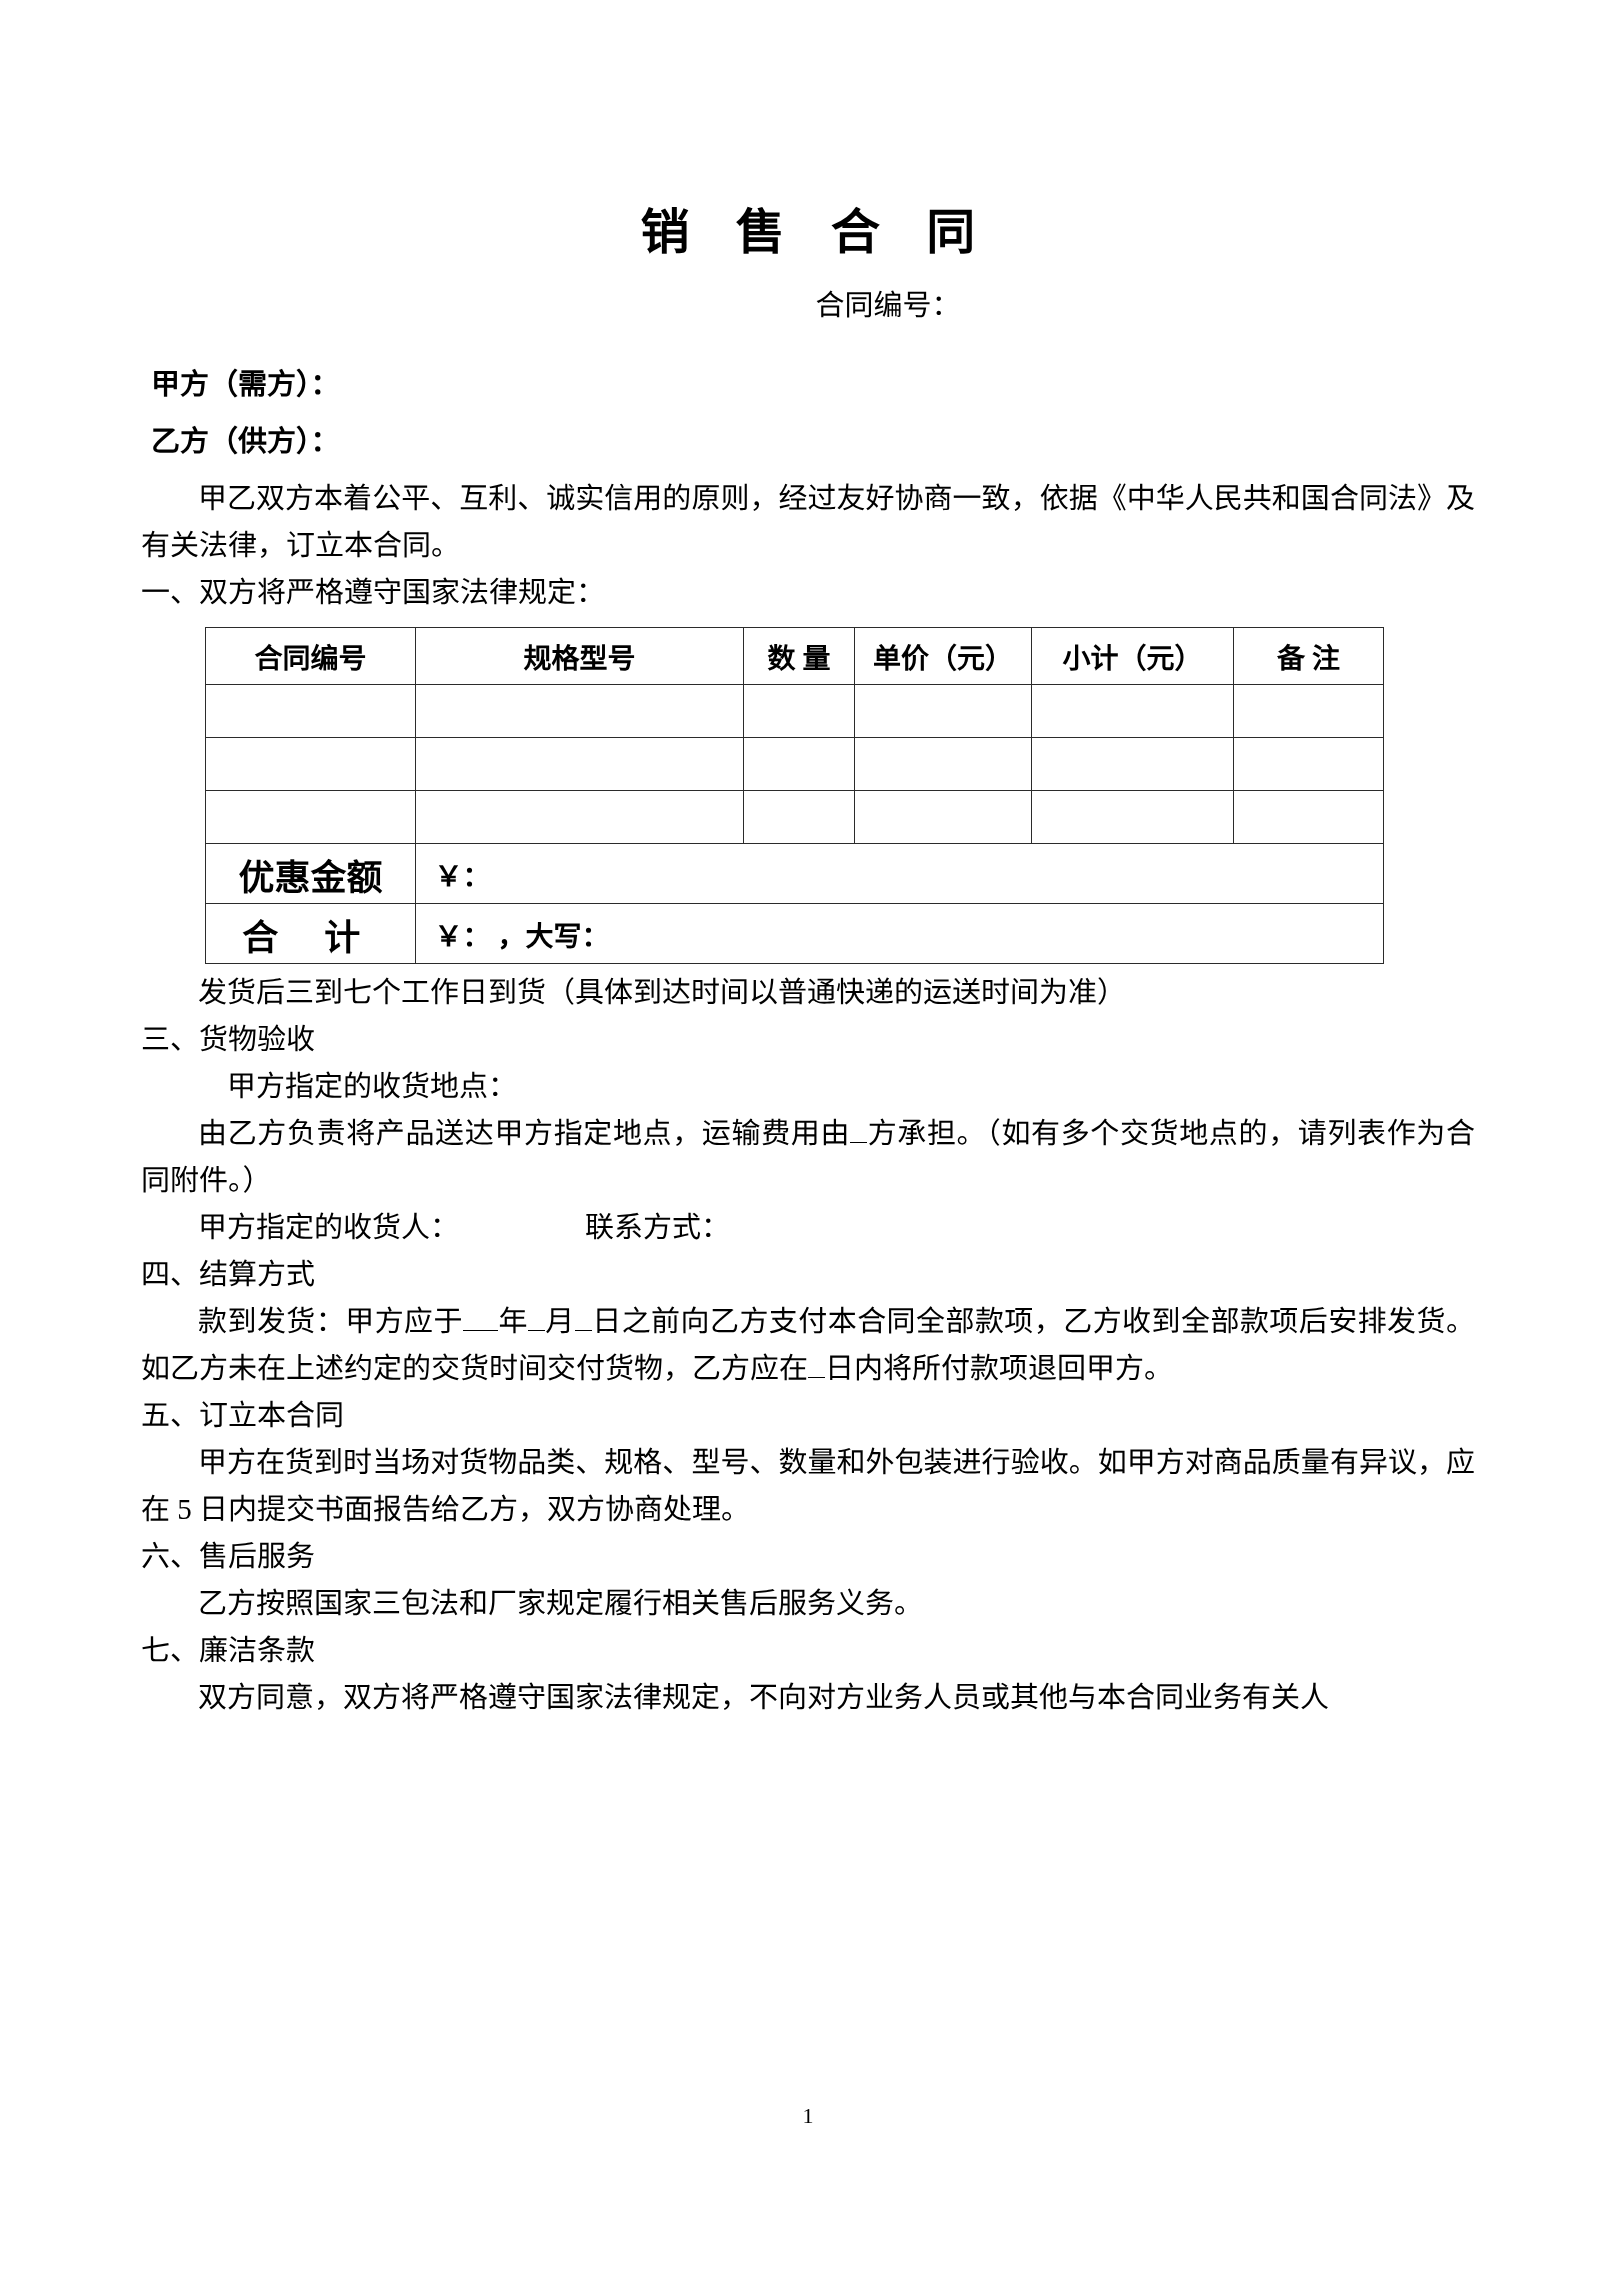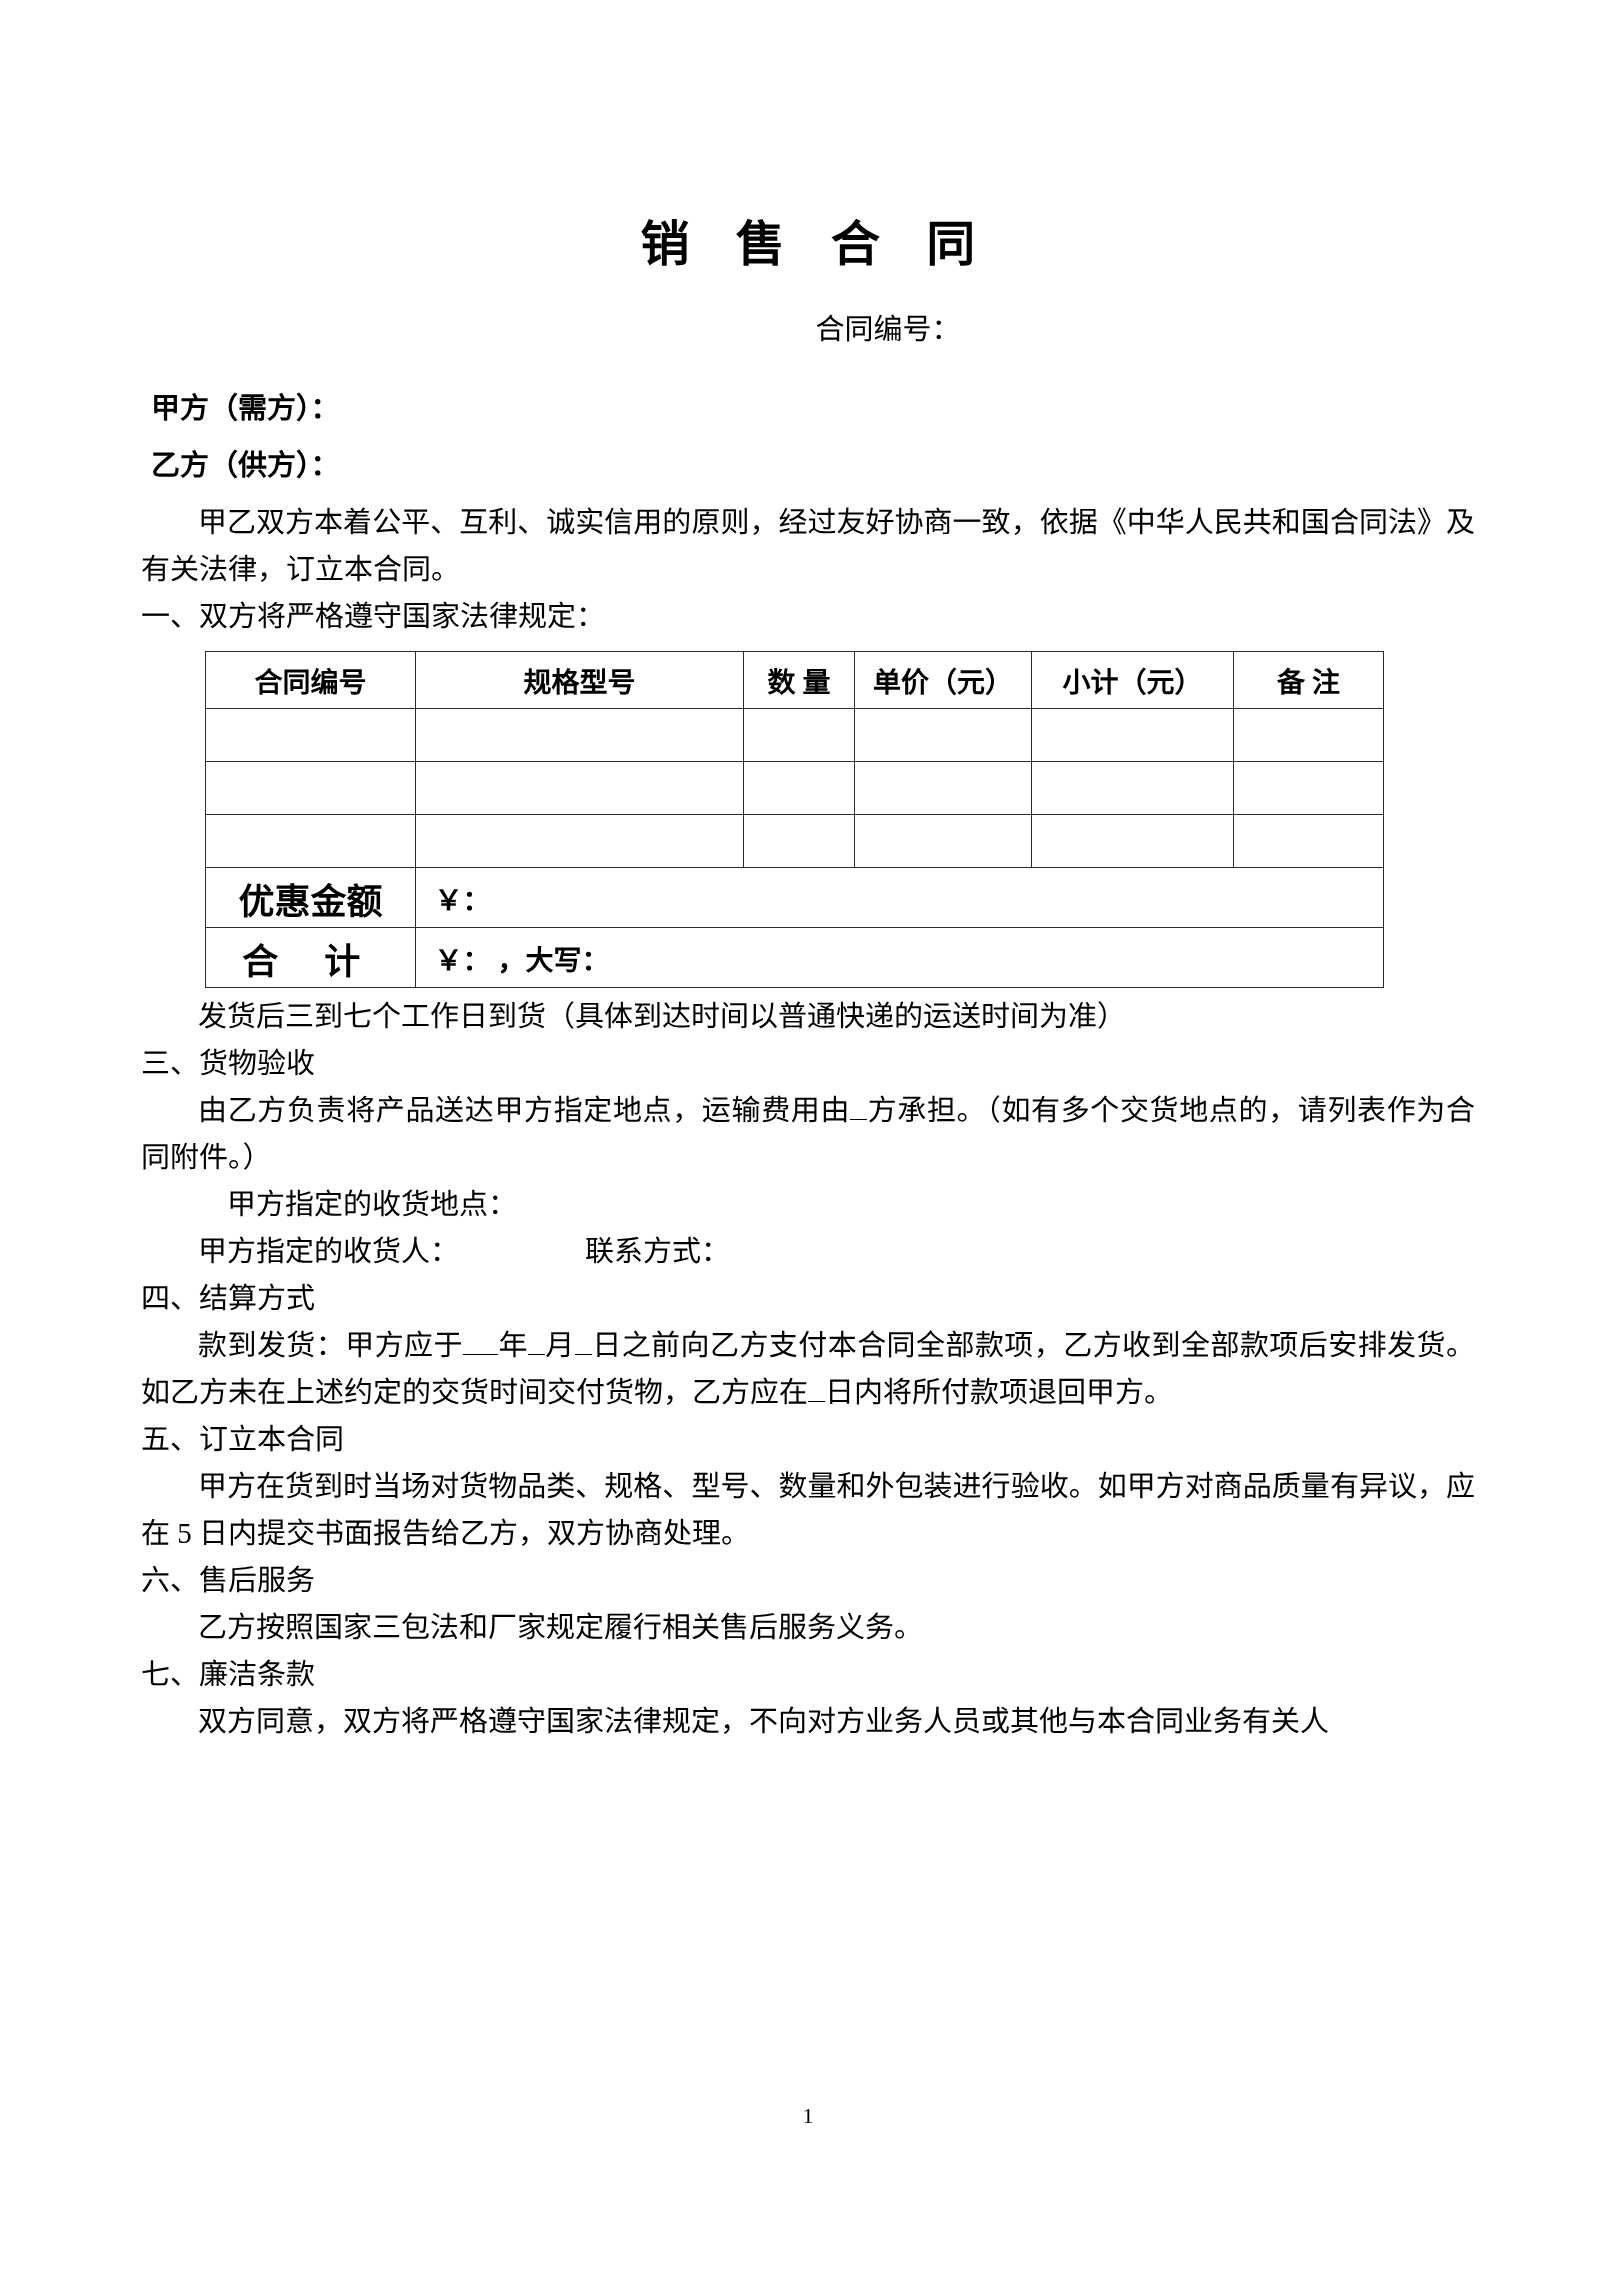--- a/index.html
+++ b/index.html
@@ -28,21 +28,21 @@
     width: 1334px;
   }
 
   
   .doc-title {
     text-align: center;
     font-size: 49px;
     font-weight: bold;
     letter-spacing: 17px;
     text-indent: 17px;
-    margin: 12px;
+    margin: 0;
     padding-top: 202px;
     line-height: 1.25;
   }
   .contract-no-row {
     text-align: center;
     font-size: 29px;
     margin: 0;
     padding-top: 22px;
     padding-left: 160px;
     line-height: 1.4;
@@ -207,22 +207,22 @@
           <td class="sum-value" colspan="5">￥：      ，大写：</td>
         </tr>
       </tbody>
     </table>
 
     <div class="gap-sm"></div>
 
     <p class="para para-indent">发货后三到七个工作日到货（具体到达时间以普通快递的运送时间为准）</p>
 
     <p class="section-head">三、货物验收</p>
+    <p class="para para-indent-deep">甲方指定的收货地点：</p>
     <p class="para para-indent"><span>由乙方负责将产品送达甲方指定地点，运输费用由</span><span class="ul-blank ul-1"></span><span>方承担。（如有多个交货地点的，请列表作为合同附件。）</span></p>
-    <p class="para para-indent-deep">甲方指定的收货地点：</p>
     <p class="para para-indent"><span>甲方指定的收货人：</span><span class="wide-gap"></span><span>联系方式：</span></p>
 
     <p class="section-head">四、结算方式</p>
     <p class="para para-indent"><span>款到发货：甲方应于</span><span class="ul-blank ul-2"></span><span>年</span><span class="ul-blank ul-1"></span><span>月</span><span class="ul-blank ul-1"></span><span>日之前向乙方支付本合同全部款项，乙方收到全部款项后安排发货。如乙方未在上述约定的交货时间交付货物，乙方应在</span><span class="ul-blank ul-1"></span><span>日内将所付款项退回甲方。</span></p>
 
     <p class="section-head">五、订立本合同</p>
     <p class="para para-indent">甲方在货到时当场对货物品类、规格、型号、数量和外包装进行验收。如甲方对商品质量有异议，应在 5 日内提交书面报告给乙方，双方协商处理。</p>
 
     <p class="section-head">六、售后服务</p>
     <p class="para para-indent">乙方按照国家三包法和厂家规定履行相关售后服务义务。</p>

